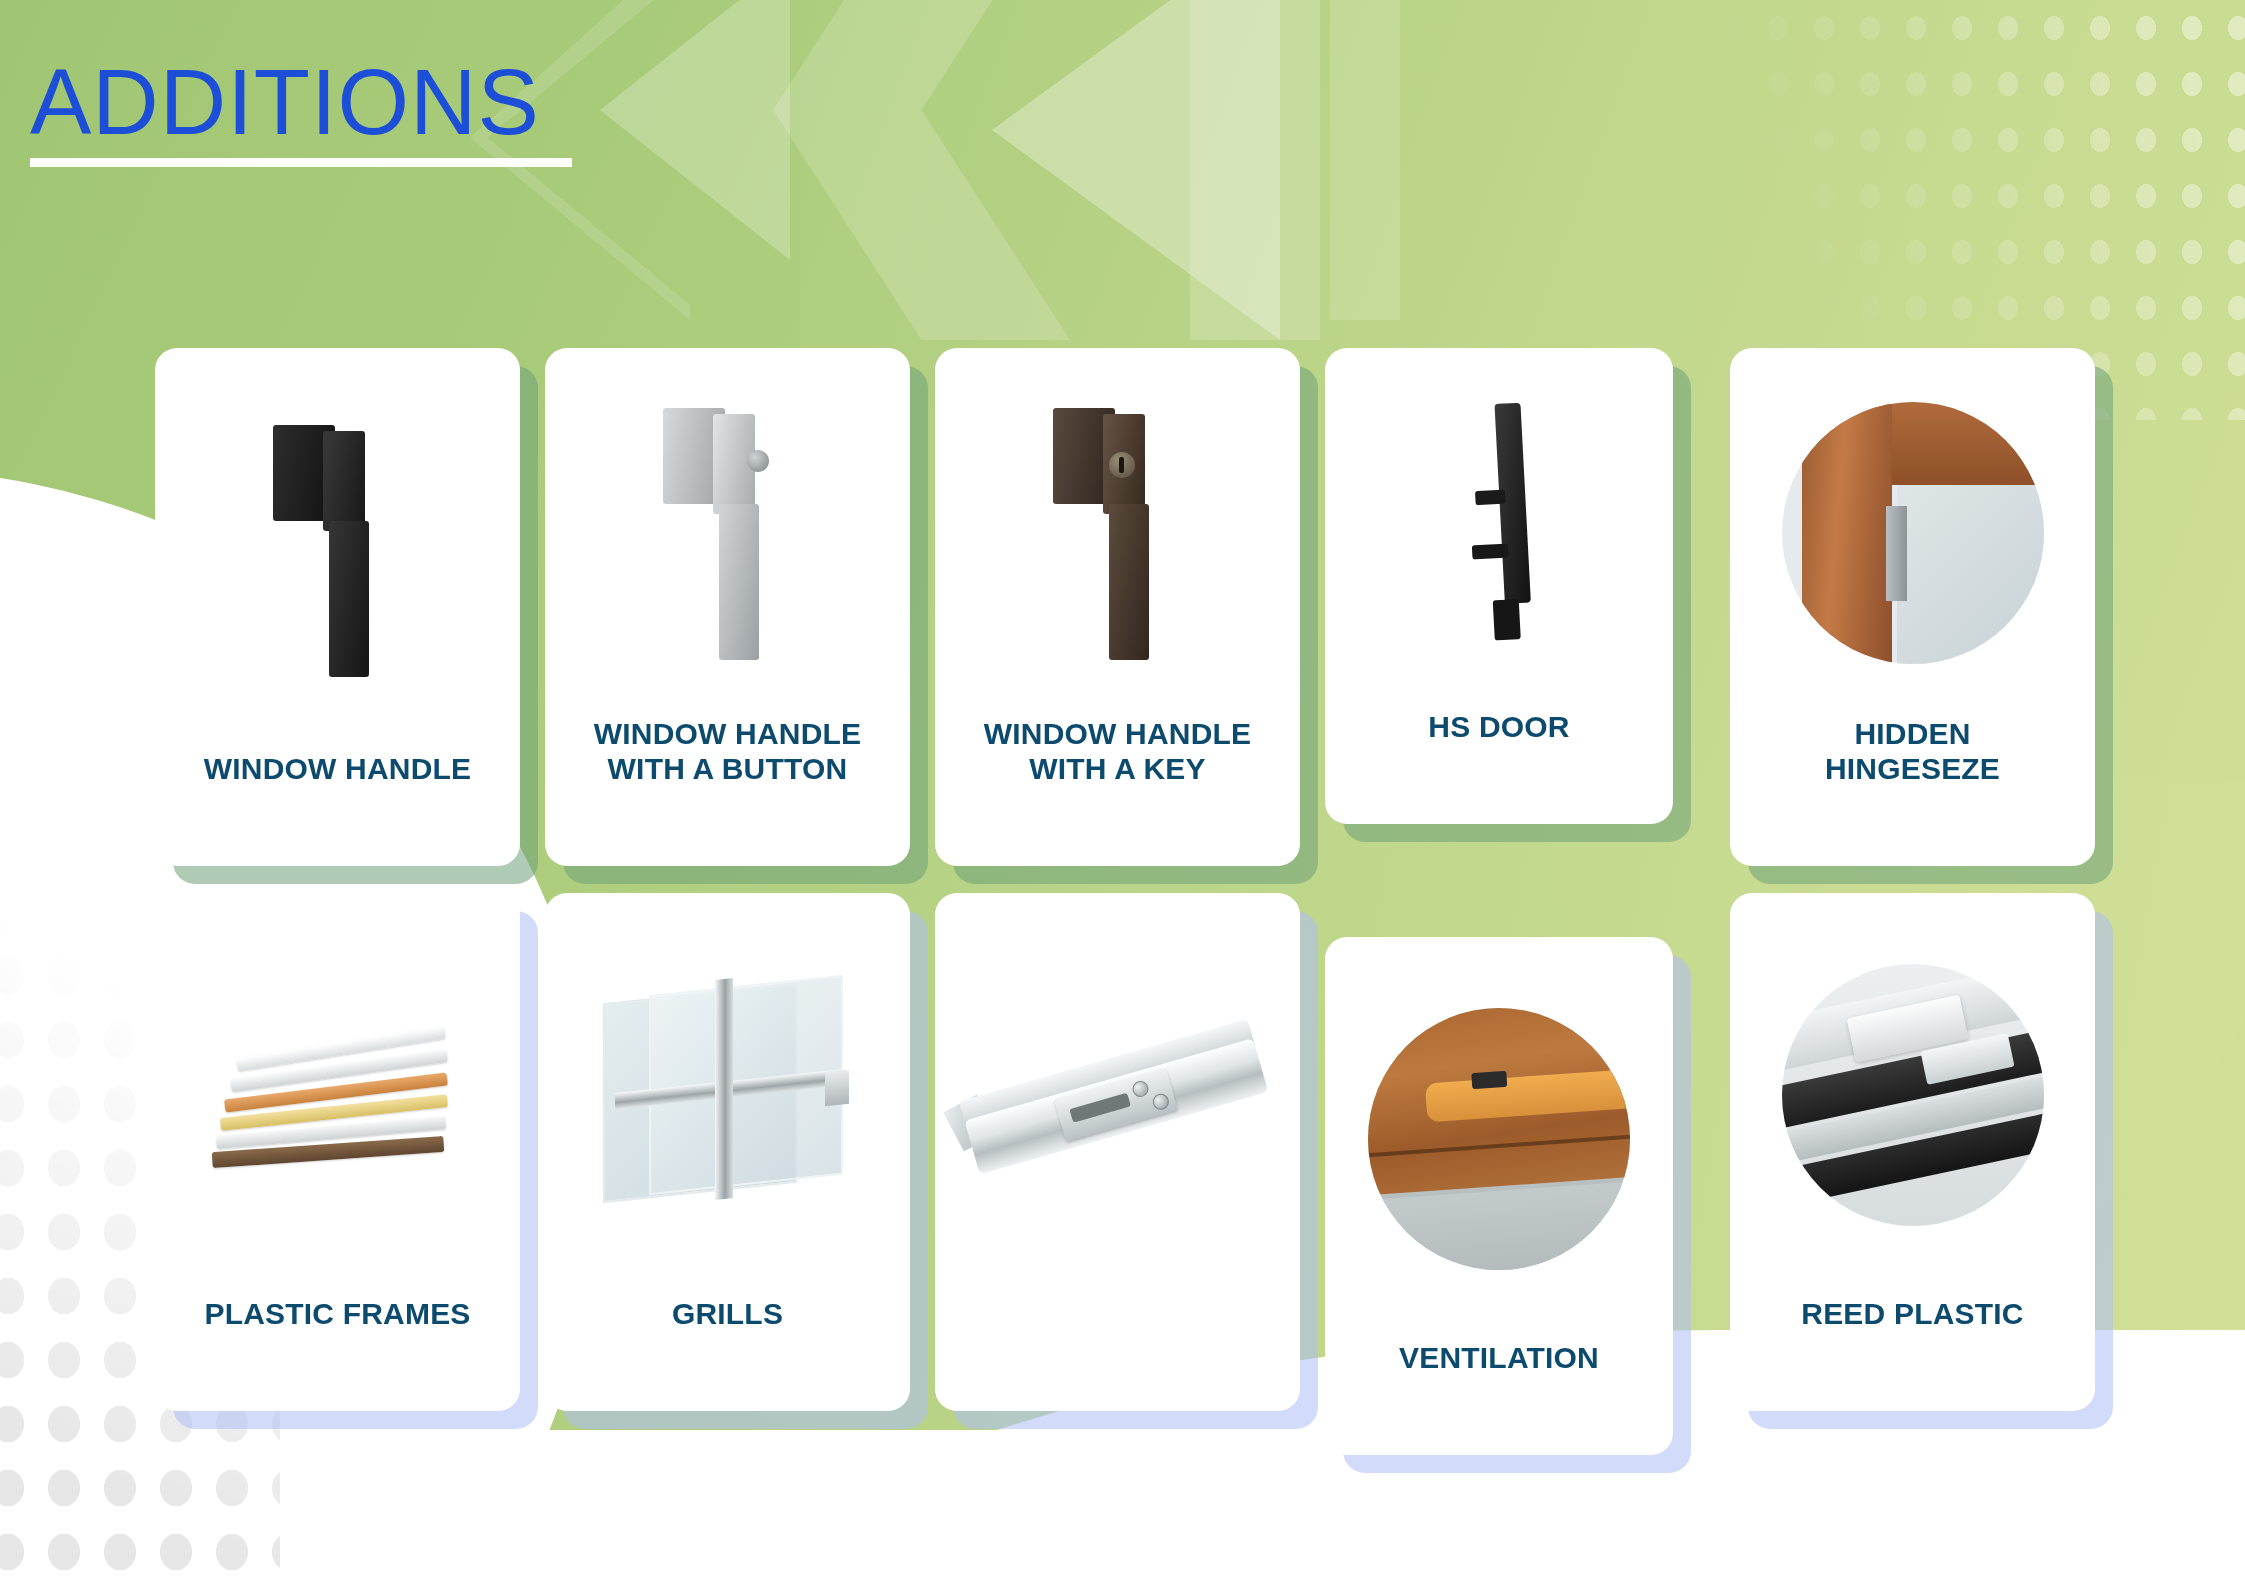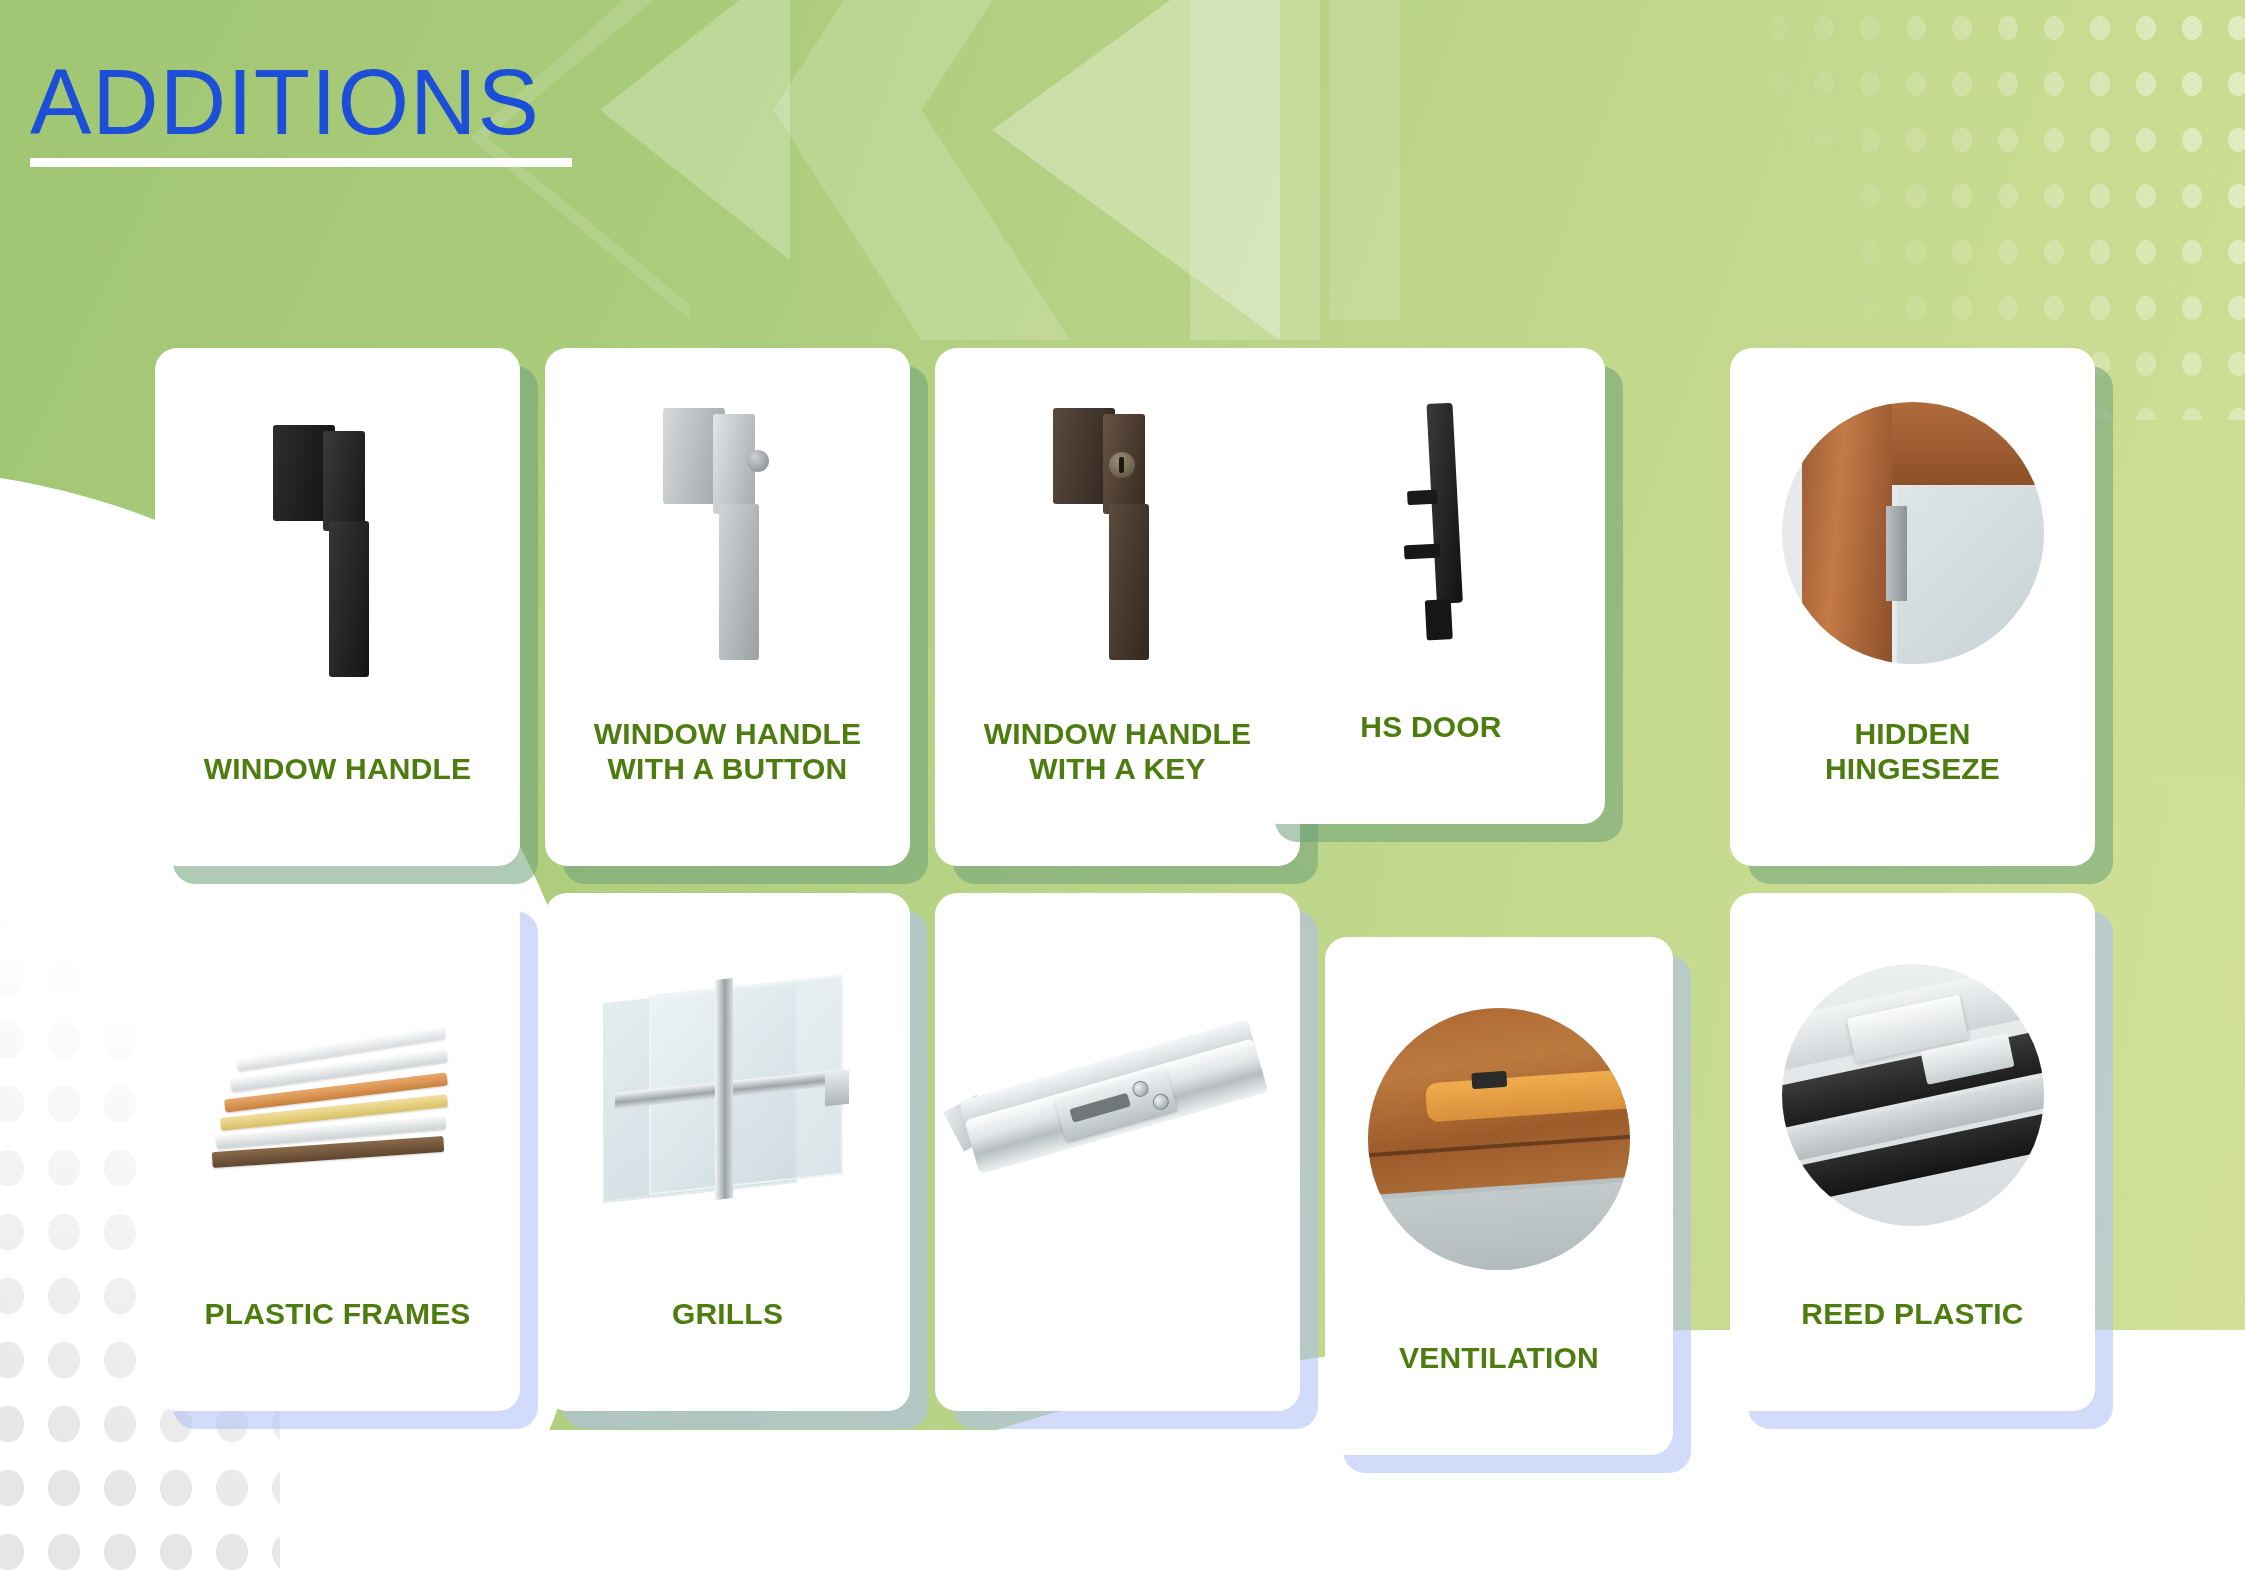--- a/index.html
+++ b/index.html
@@ -196,21 +196,21 @@
     flex: 1 1 auto;
     position: relative;
     overflow: hidden;
     border-radius: 22px 22px 0 0;
     display: flex;
     align-items: center;
     justify-content: center;
   }
   .card-label {
     width: 100%;
-    color: #4d7c0f;
+    color: #0c4a6e;
     font-family: "Liberation Sans", sans-serif;
     font-weight: 700;
     font-size: 30px;
     line-height: 1.15;
     letter-spacing: 0.2px;
     text-align: center;
     white-space: pre-line;
     padding: 0 10px 0 10px;
     box-sizing: border-box;
   }
@@ -485,21 +485,21 @@
               <div class="keyhole"></div>
               <div class="lever"></div>
           </div>
         </div>
       </div>
       <div class="card-label">WINDOW HANDLE
 WITH A KEY</div>
       <div class="card-foot"></div>
     </div>
 
-    <div class="card row1" style="left:1257px; top:348px; width:348px; height:476px;">
+    <div class="card row1" style="left:1325px; top:348px; width:348px; height:476px;">
       <div class="card-media">
         <div class="art">
           <div class="hsdoor">
             <div class="bar"></div>
               <div class="lip1"></div>
               <div class="lip2"></div>
               <div class="lip3"></div>
           </div>
         </div>
       </div>

